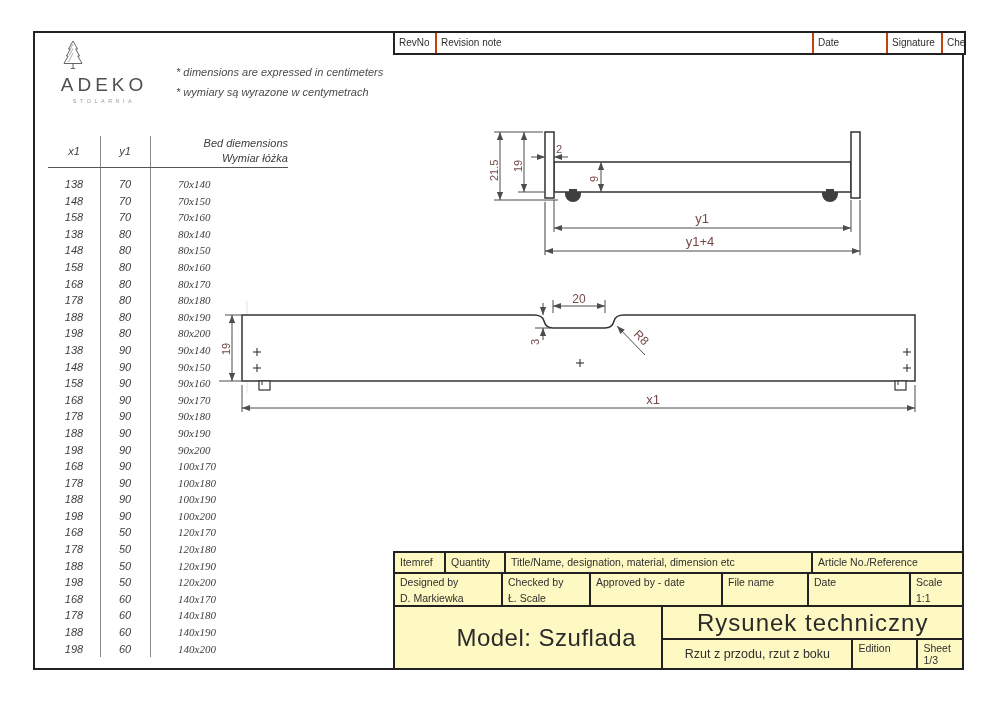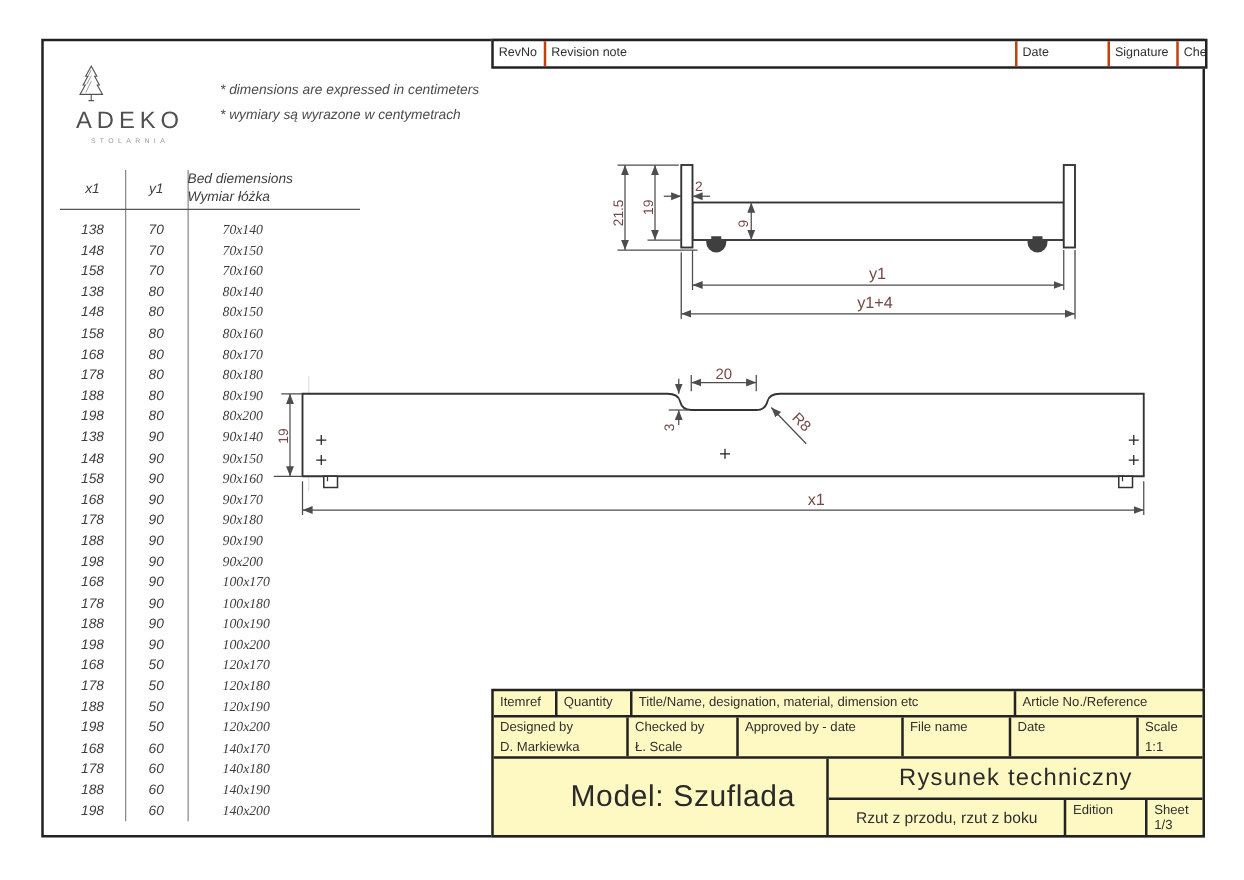--- a/index.html
+++ b/index.html
@@ -8,53 +8,53 @@
     font-family:"Liberation Sans", sans-serif;color:#333;overflow:hidden;
   }
   svg{overflow:visible;display:block;}
   
   .frame{position:absolute;left:33px;top:31px;width:927px;height:635px;border:2px solid #222;}
   
   .revstrip{position:absolute;left:393px;top:31px;width:569px;height:20px;border:2px solid #222;display:flex;background:#fff;}
   .revstrip .cell{border-right:2px solid #c2410c;font-size:10px;line-height:19px;padding-left:4px;white-space:nowrap;overflow:hidden;color:#2e2e2e;}
   .revstrip .cell:last-child{border-right:none;flex:1;}
   
-  .logo{position:absolute;left:58px;top:50px;width:92px;text-align:center;color:#4f4f4f;}
+  .logo{position:absolute;left:58px;top:38px;width:92px;text-align:center;color:#4f4f4f;}
   .logo .brand{font-size:19px;letter-spacing:4px;margin-top:2px;}
   .logo .sub{font-size:5.5px;letter-spacing:3.5px;color:#9a9a9a;margin-top:2px;}
   
   .notes{position:absolute;left:176px;top:62px;font-style:italic;font-size:11px;color:#4a4a4a;line-height:20px;white-space:nowrap;}
   
   .sizetable{position:absolute;left:48px;top:136px;width:240px;font-style:italic;color:#3d3d3d;}
   .sizetable .vline{position:absolute;top:0;bottom:0;width:1px;background:#8a8a8a;}
   .sizetable .head{position:relative;height:31px;border-bottom:1px solid #555;font-size:11px;}
   .sizetable .h1{position:absolute;left:0;width:52px;top:9px;text-align:center;}
   .sizetable .h2{position:absolute;left:52px;width:50px;top:9px;text-align:center;}
-  .sizetable .h3{position:absolute;left:102px;right:0;top:0;text-align:left;line-height:15px;}
+  .sizetable .h3{position:absolute;left:102px;right:0;top:0;text-align:right;line-height:15px;}
   .sizetable .body{padding-top:8px;}
   .trow{display:grid;grid-template-columns:52px 50px 1fr;height:16.6px;line-height:16.6px;font-size:11px;}
   .tcell{white-space:nowrap;}
   .tcell.c0,.tcell.c1{text-align:center;}
   .tcell.c2{padding-left:28px;font-family:Liberation Serif, serif;}
   
   .sideview{position:absolute;left:488px;top:118px;}
   .frontview{position:absolute;left:213px;top:293px;}
   text{font-family:"Liberation Sans", sans-serif;fill:#744a46;}
   
   .tblock{position:absolute;left:393px;top:551px;width:567px;height:115px;border:2px solid #222;display:flex;flex-direction:column;background:#fef9c3;font-size:10.5px;color:#2e2e2e;}
   .tblock .r1{display:flex;height:19px;border-bottom:2px solid #222;}
   .tblock .r1>div{border-right:2px solid #222;line-height:18px;padding-left:5px;white-space:nowrap;overflow:hidden;}
   .tblock .r1>div:last-child{border-right:none;flex:1;}
   .tblock .r2{display:flex;height:31px;border-bottom:2px solid #222;}
   .tblock .r2>div{border-right:2px solid #222;padding:2px 0 1px 5px;display:flex;flex-direction:column;justify-content:space-between;white-space:nowrap;overflow:hidden;}
   .tblock .r2>div:last-child{border-right:none;flex:1;}
   .tblock .r3{display:flex;flex:1;}
   .model-cell{width:252px;border-right:2px solid #222;display:flex;align-items:center;justify-content:center;font-size:24px;color:#2a2a2a;letter-spacing:0.5px;padding-left:36px;}
   .r3-right{flex:1;display:flex;flex-direction:column;}
-  .dwg-title{height:31px;border-bottom:2px solid #222;display:flex;align-items:center;justify-content:center;font-size:19px;letter-spacing:1px;color:#2a2a2a;}
+  .dwg-title{height:31px;border-bottom:2px solid #222;display:flex;align-items:center;justify-content:center;font-size:24px;letter-spacing:1px;color:#2a2a2a;}
   .r3-bottom{flex:1;display:flex;}
   .subtitle-cell{width:188px;border-right:2px solid #222;display:flex;align-items:center;justify-content:center;font-size:12.5px;}
   .edition-cell{width:58px;border-right:2px solid #222;padding:2px 0 0 5px;}
   .sheet-cell{flex:1;display:flex;flex-direction:column;justify-content:space-between;padding:2px 0 2px 5px;}
   .sheet-cell .val{text-align:center;padding-right:24px;}
 </style>
 </head>
 <body>
 
 <div class="frame"></div>

